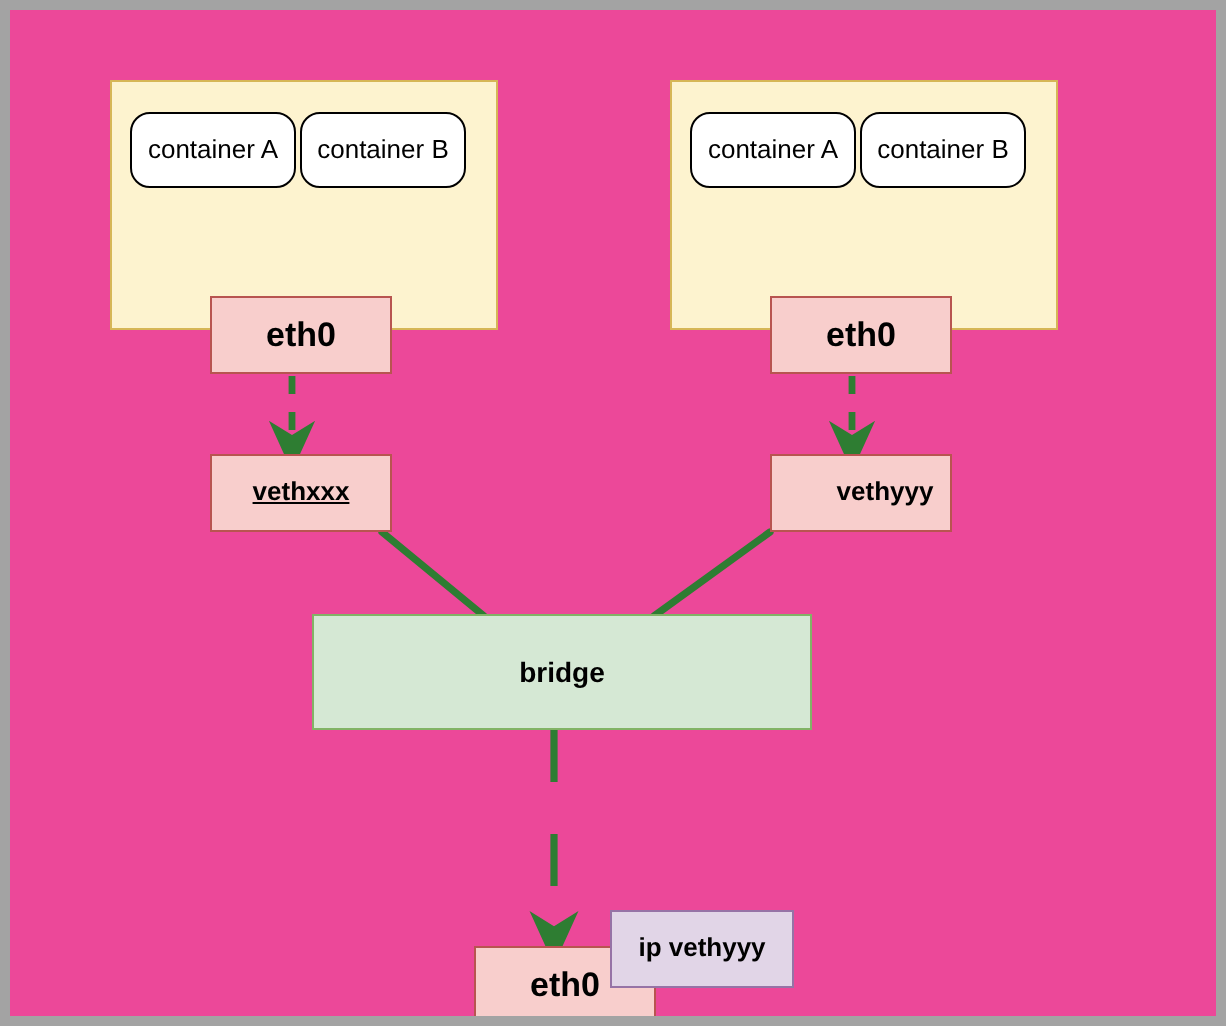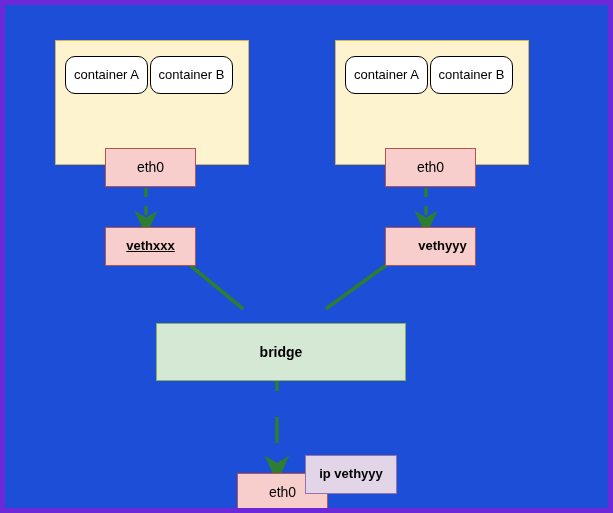--- a/index.html
+++ b/index.html
@@ -4,23 +4,23 @@
 <style>
   html, body {
     margin: 0;
     padding: 0;
     background: #ffffff;
   }
   #canvas {
     position: relative;
     width: 613px;
     height: 513px;
-    background: #1d4ed8;
+    background: #ec4899;
     box-sizing: border-box;
-    border: 5px solid #6d28d9;
+    border: 5px solid #a3a3a3;
     overflow: hidden;
     font-family: "Liberation Sans", sans-serif;
   }
   #svg-layer {
     position: absolute;
     left: 0;
     top: 0;
     width: 603px;
     height: 503px;
     pointer-events: none;
@@ -42,22 +42,22 @@
     background: #ffffff;
     border: 1px solid #000000;
     border-radius: 10px;
     font-size: 13px;
     color: #000000;
     font-weight: normal;
   }
   .eth-box {
     background: #f8cecc;
     border: 1px solid #b85450;
-    font-size: 14px;
-    font-weight: normal;
+    font-size: 17px;
+    font-weight: bold;
     color: #000000;
   }
   .veth-box {
     background: #f8cecc;
     border: 1px solid #b85450;
     font-size: 13px;
     font-weight: bold;
     color: #000000;
   }
   .bridge-box {
@@ -124,19 +124,19 @@
   <div class="node group-box" style="left:330px; top:35px; width:194px; height:125px;"></div>
 
   <div class="node container-box" style="left:340px; top:51px; width:83px; height:38px;">container A</div>
 
   <div class="node container-box" style="left:425px; top:51px; width:83px; height:38px;">container B</div>
 
   <div class="node eth-box" style="left:380px; top:143px; width:91px; height:39px;">eth0</div>
 
   <div class="node veth-box" style="left:380px; top:222px; width:91px; height:39px;padding-left:24px;">vethyyy</div>
 
-  <div class="node bridge-box" style="left:151px; top:318px; width:250px; height:58px;">bridge</div>
+  <div class="node bridge-box" style="left:151px; top:302px; width:250px; height:58px;">bridge</div>
 
   <div class="node eth-box" style="left:232px; top:468px; width:91px; height:39px;">eth0</div>
 
   <div class="node iptables-box" style="left:300px; top:450px; width:92px; height:39px;">ip vethyyy</div>
 
 </div>
 
 </body></html>

